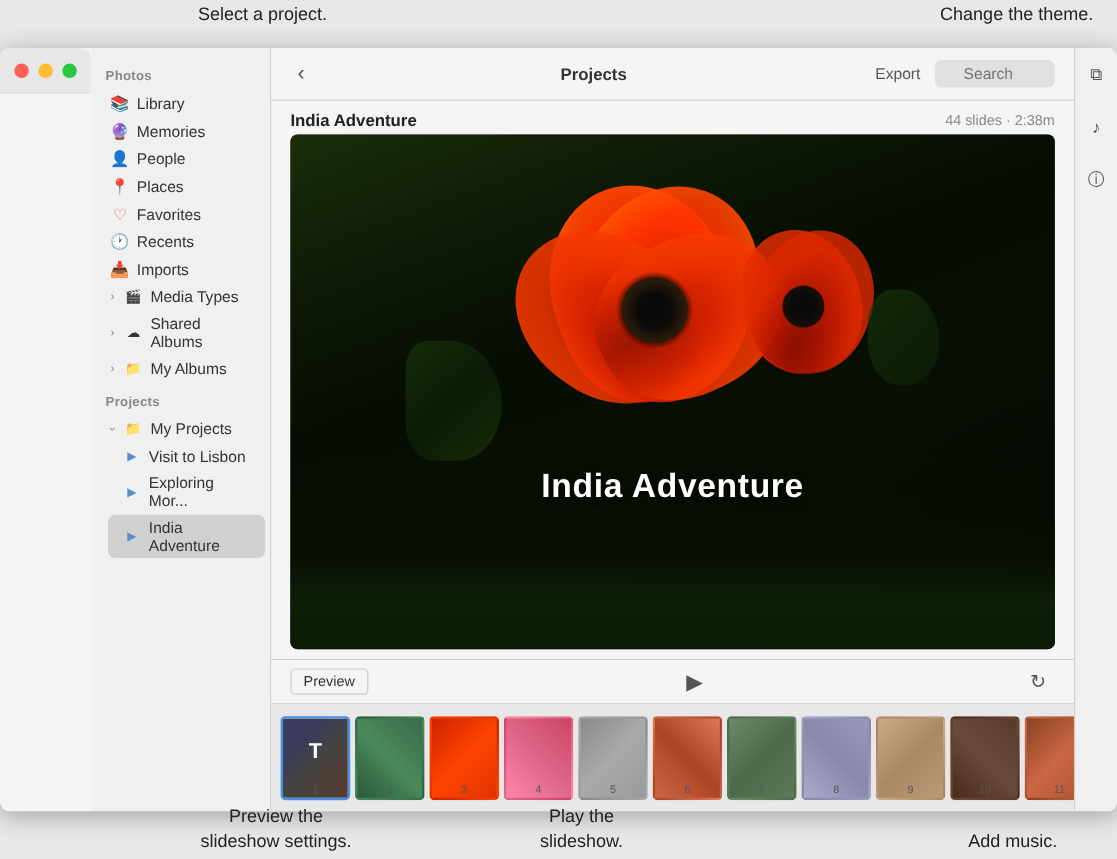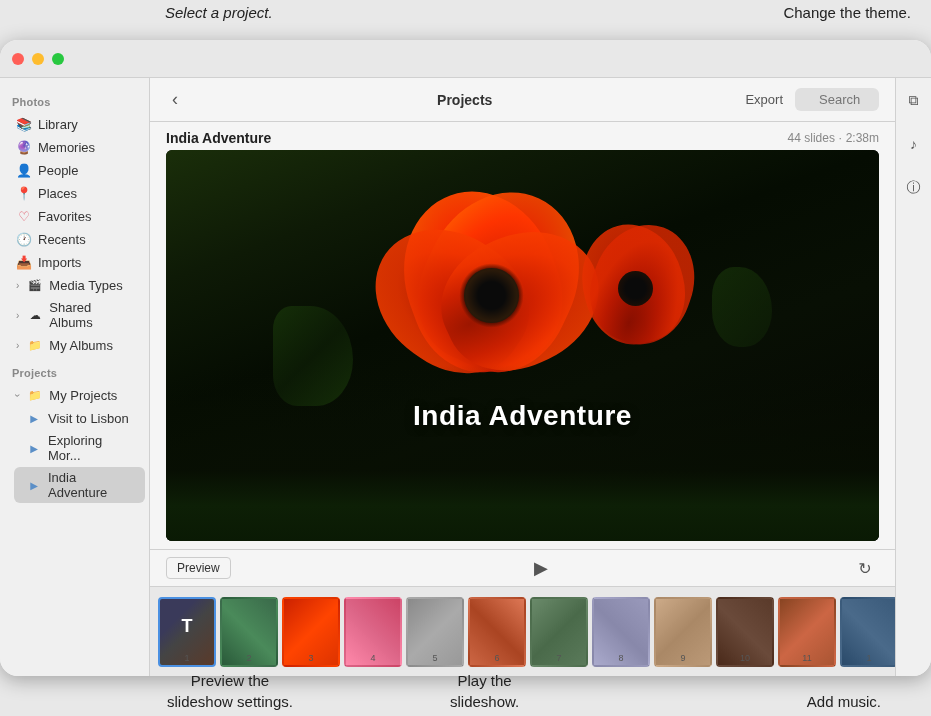--- a/index.html
+++ b/index.html
@@ -23,24 +23,23 @@
     }
 
     
     .window {
       position: absolute;
       top: 40px;
       left: 0;
       right: 0;
       bottom: 40px;
       background: #f5f5f5;
-      border-radius: 18px;
+      border-radius: 8px;
       box-shadow: 0 4px 20px rgba(0,0,0,0.3);
       display: flex;
-      flex-direction: column;
       overflow: hidden;
     }
 
     
     .titlebar {
       height: 38px;
       background: #e8e8e8;
       border-bottom: 1px solid #d0d0d0;
       display: flex;
       align-items: center;
@@ -173,21 +172,21 @@
       border: none;
     }
 
     .toolbar-search {
       background: #e0e0e0;
       border: none;
       border-radius: 6px;
       padding: 4px 10px 4px 24px;
       font-size: 13px;
       color: #555;
-      width: 84px;
+      width: 100px;
       position: relative;
     }
 
     .search-wrapper {
       position: relative;
       display: flex;
       align-items: center;
     }
 
     .search-icon-sm {
@@ -388,21 +387,21 @@
       color: white;
       font-size: 18px;
       font-weight: 700;
       z-index: 1;
     }
 
   </style>
 </head>
 <body>
 
-<div class="annotation" style="top: 4px; left: 165px; font-style: italic;">Select a project.</div>
+<div class="annotation" style="top: 4px; left: 165px;">Select a project.</div>
 
 <div class="annotation" style="top: 4px; right: 20px;">Change the theme.</div>
 
 <div class="annotation" style="bottom: 4px; left: 167px; text-align: center; line-height: 1.4;">Preview the<br>slideshow settings.</div>
 
 <div class="annotation" style="bottom: 4px; left: 450px; text-align: center; line-height: 1.4;">Play the<br>slideshow.</div>
 
 <div class="annotation" style="bottom: 4px; right: 50px; text-align: center; line-height: 1.4;">Add music.</div>
 
 <div class="window">

